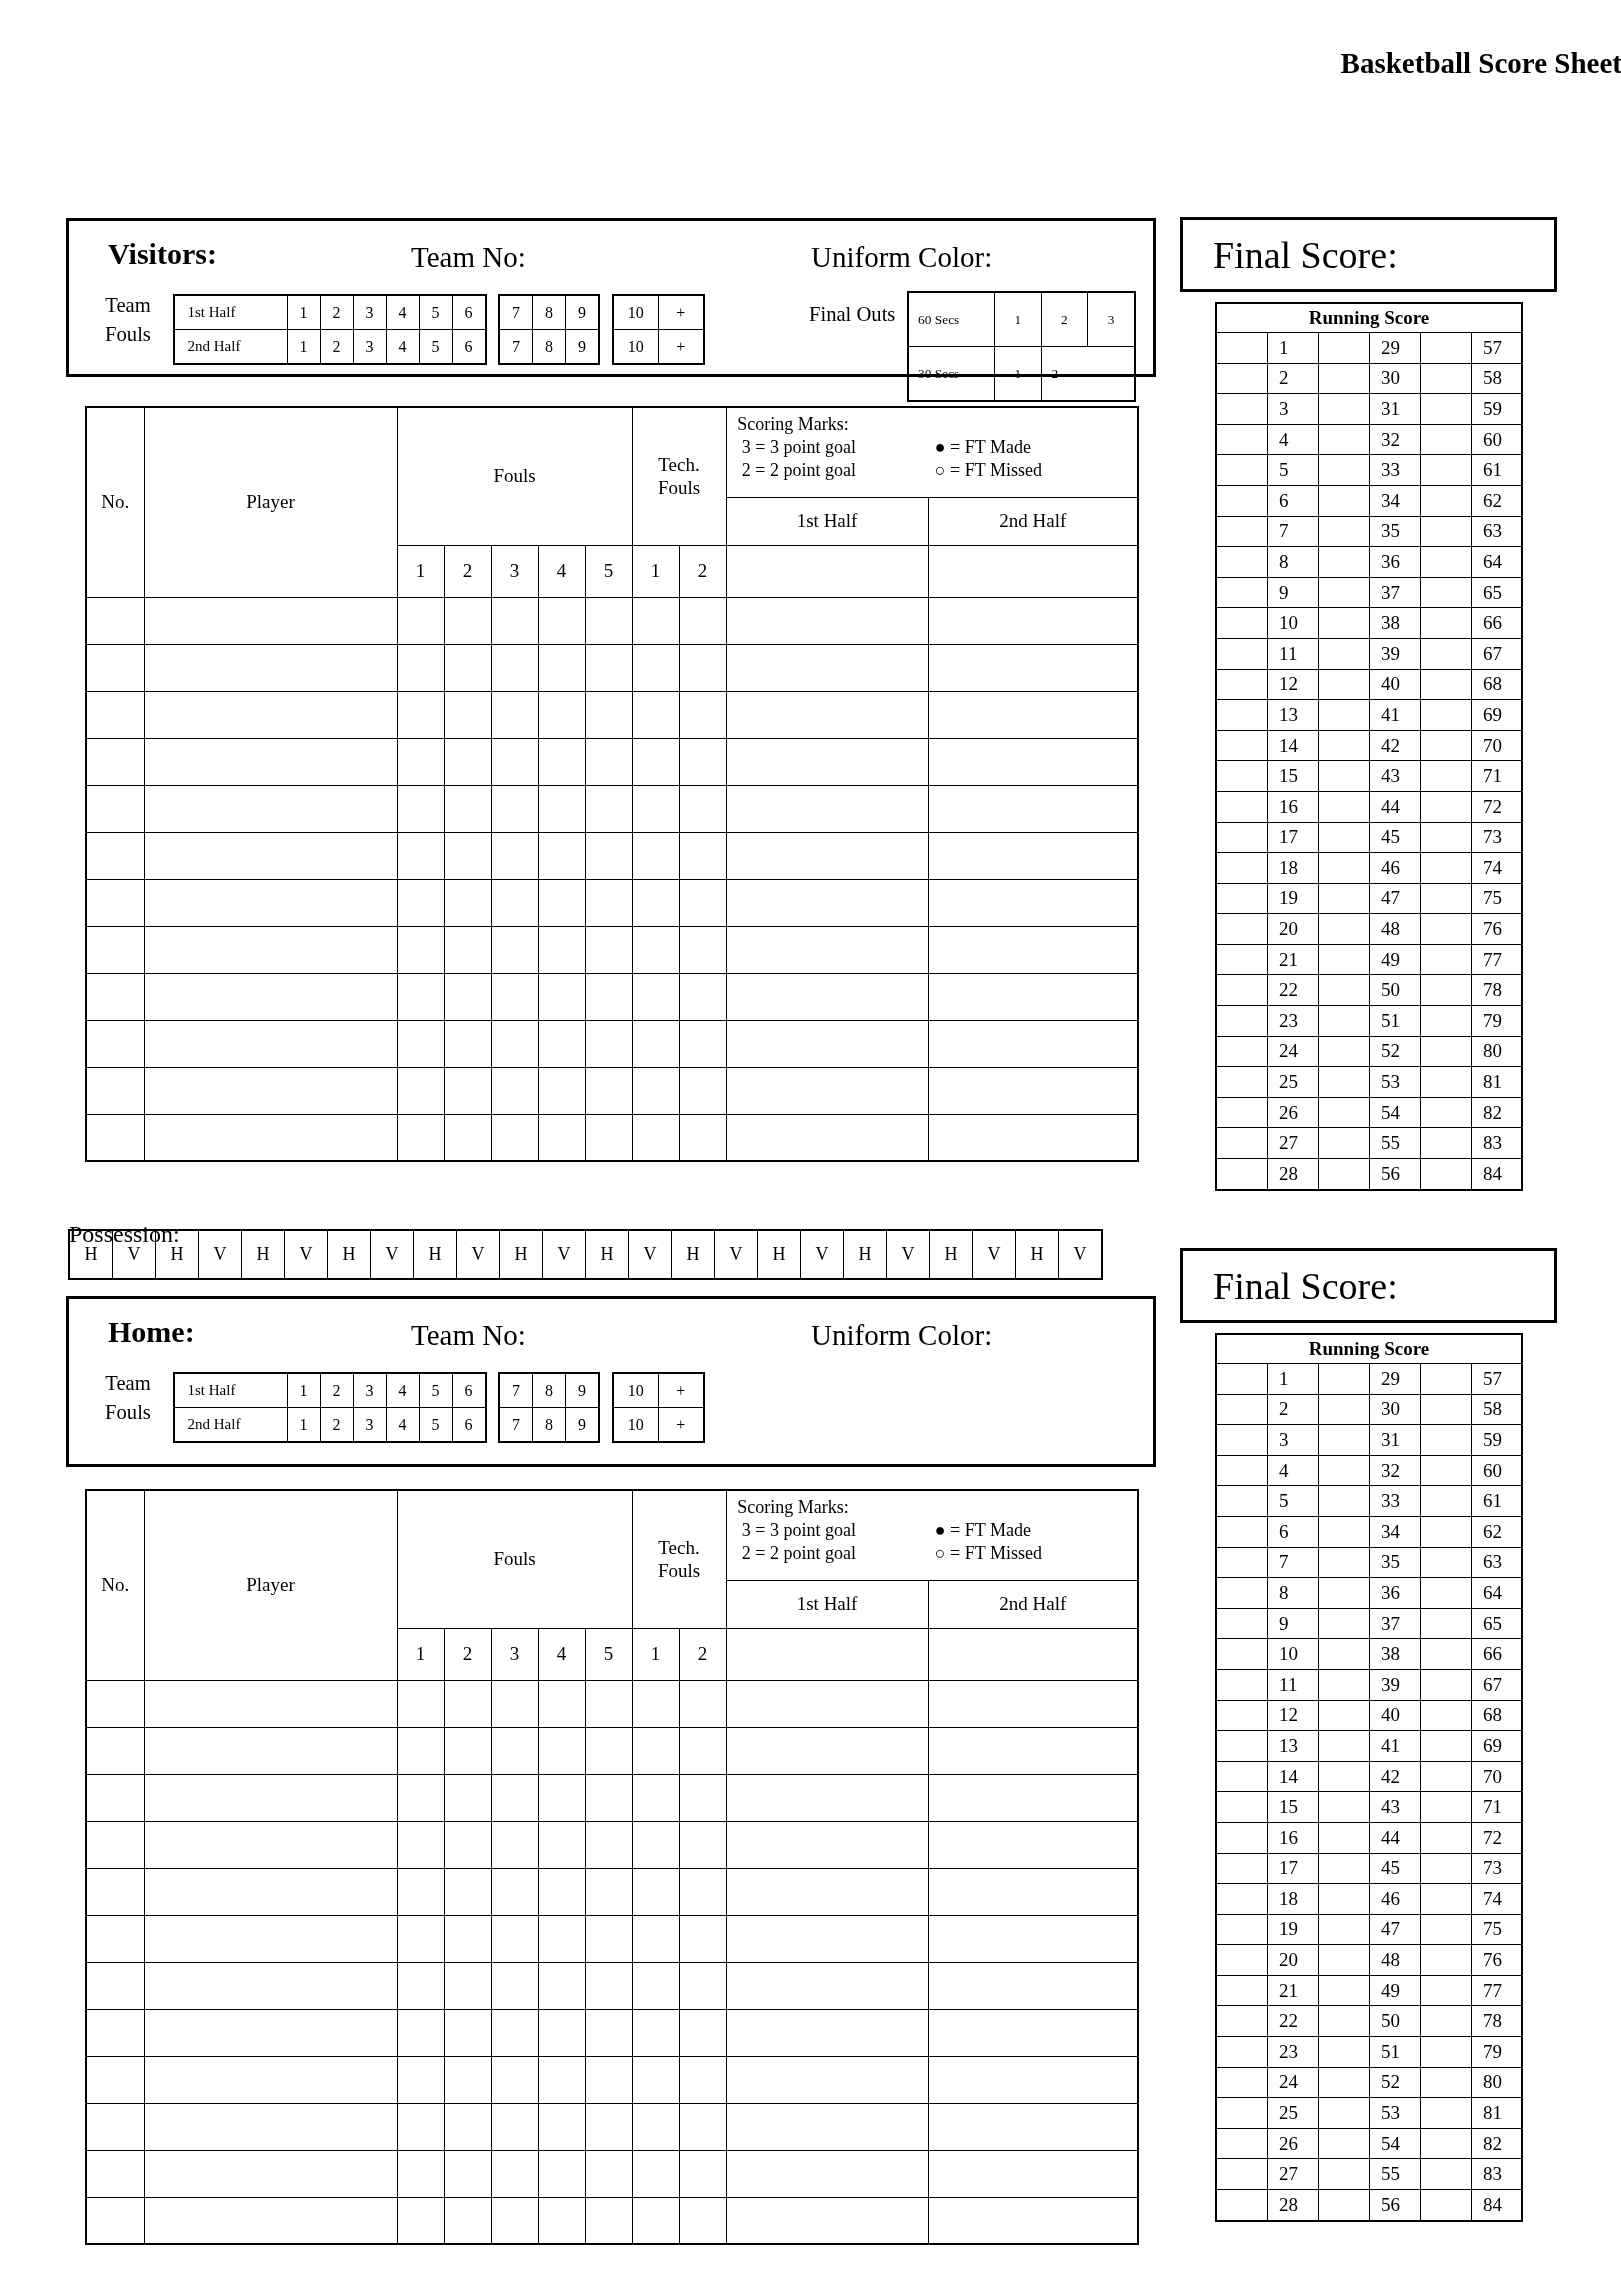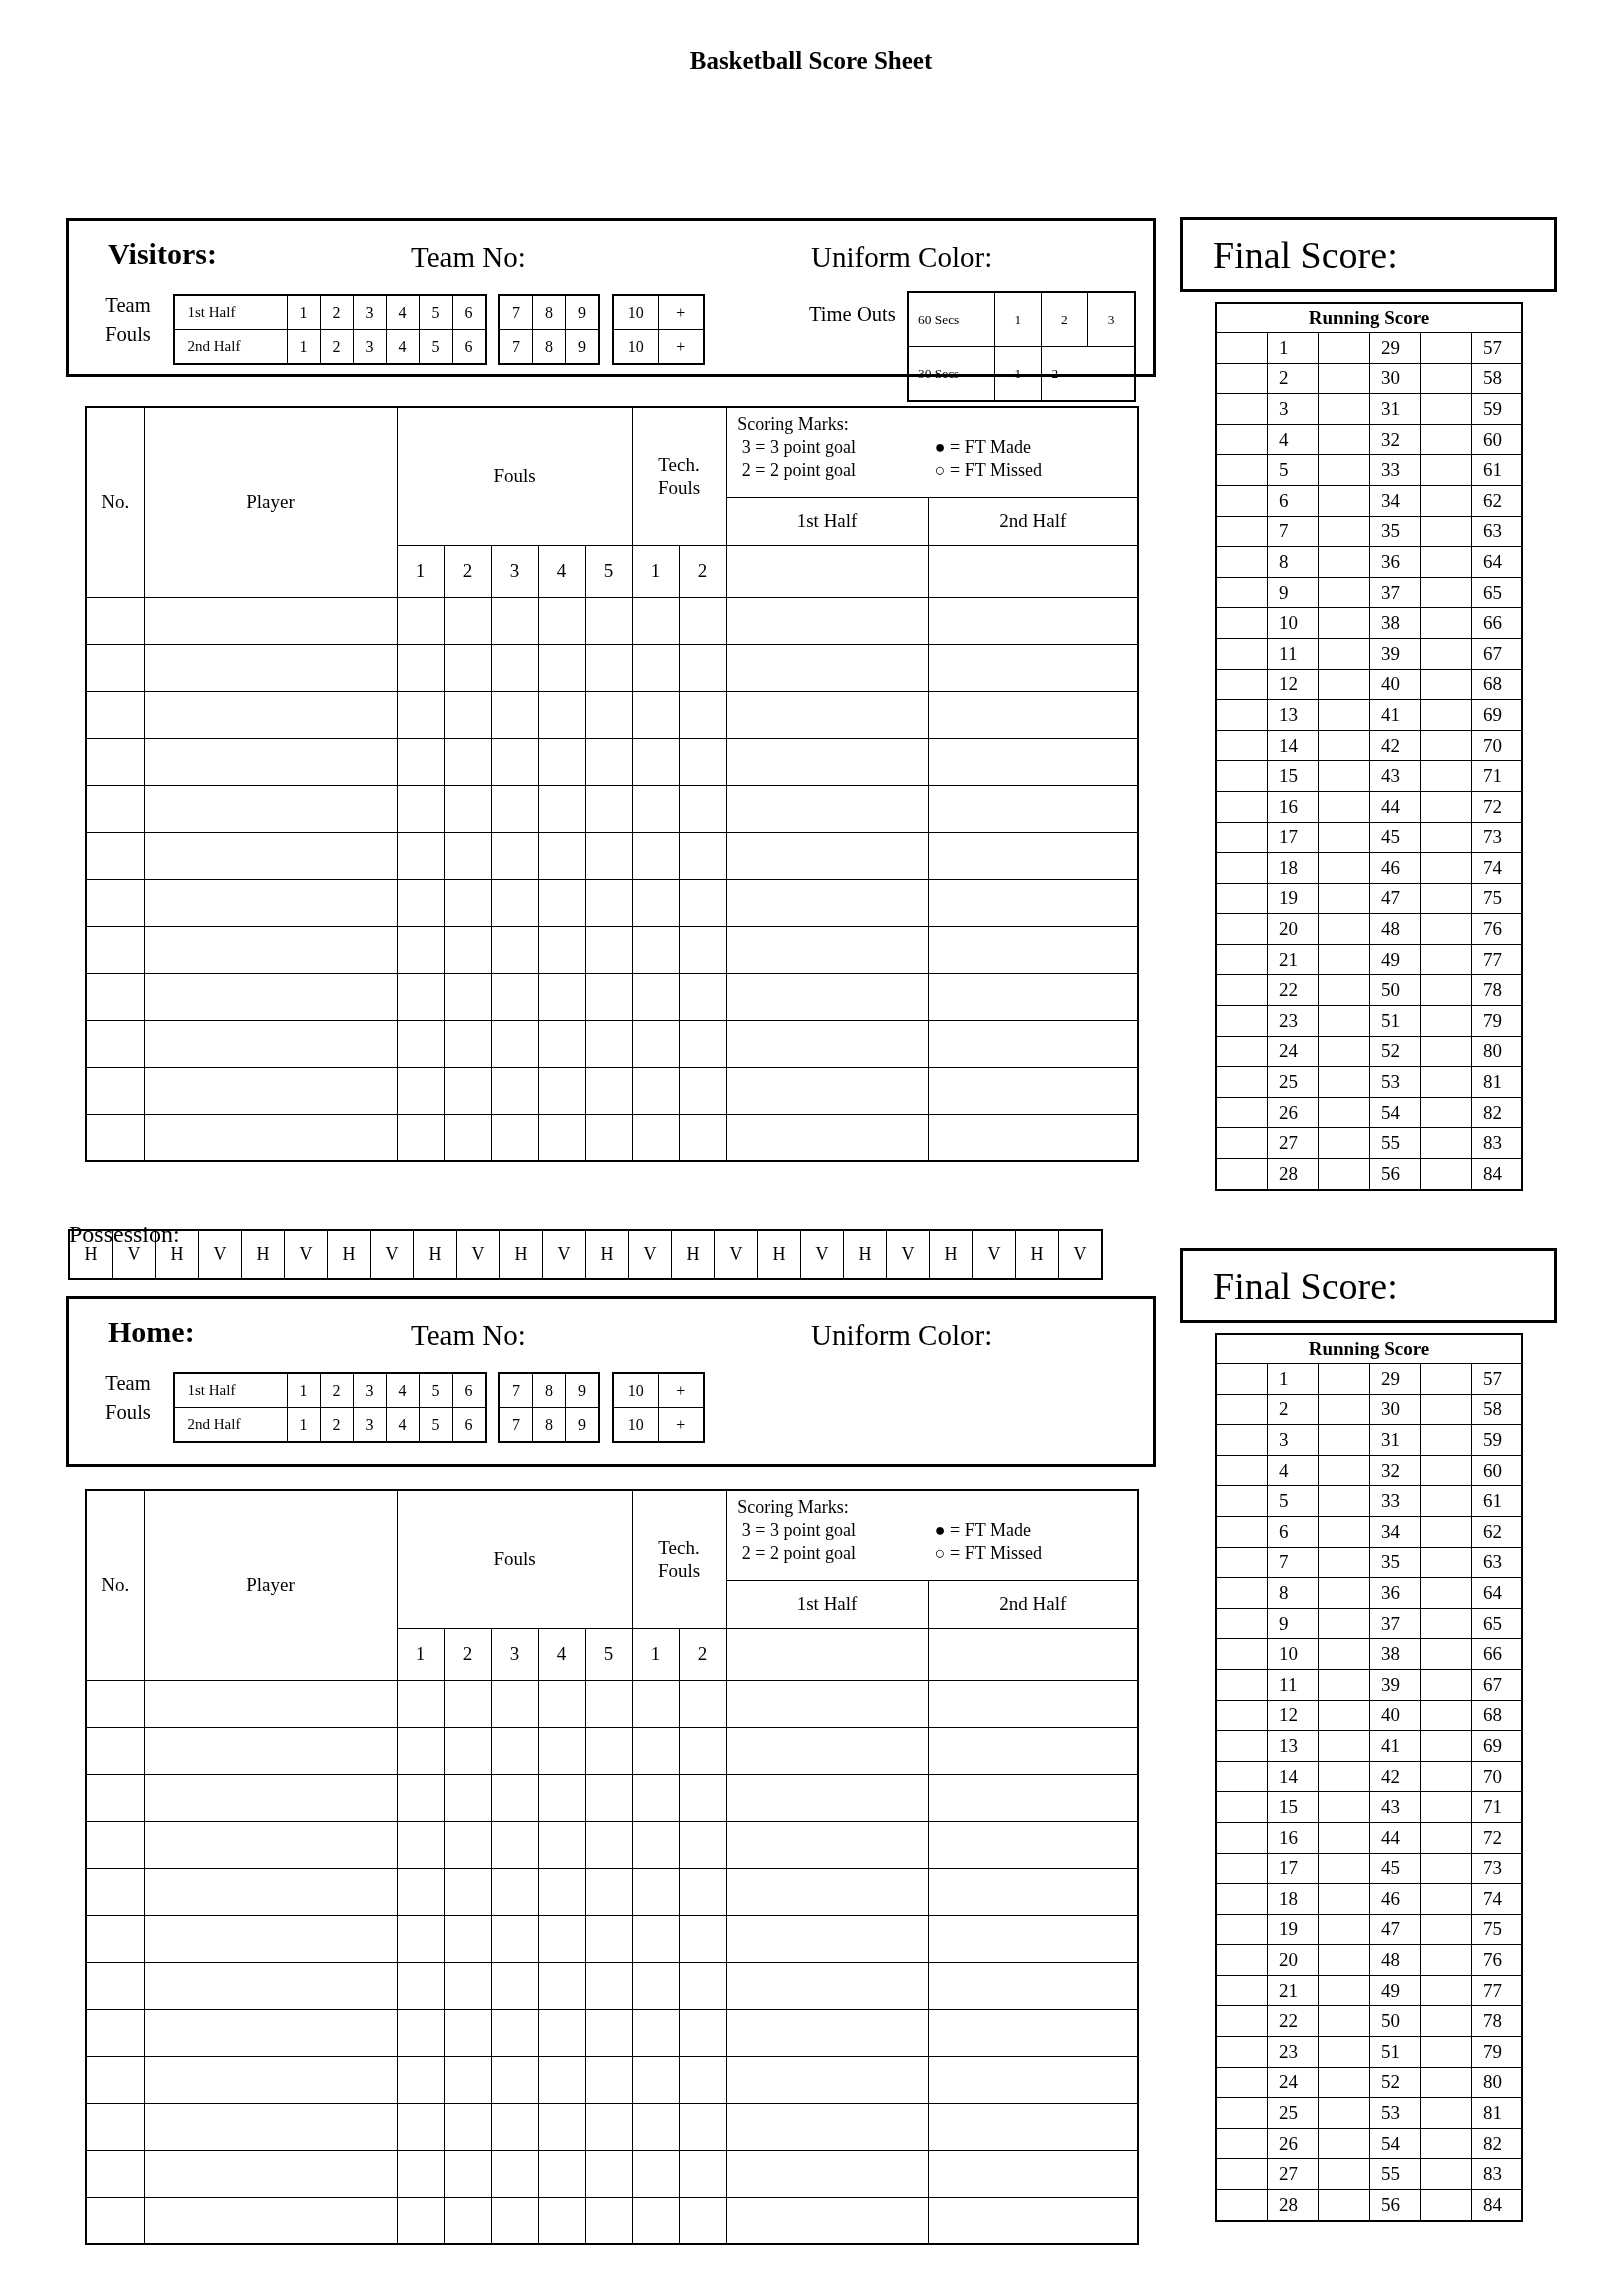--- a/index.html
+++ b/index.html
@@ -1,21 +1,21 @@
 <!DOCTYPE html>
 <html style="font-size:14.3px"><head>
 <meta charset="utf-8">
 <style>
   html,body{margin:0;padding:0;background:#fff;}
   .page{position:relative;width:1622px;height:2293px;background:#ffffff;
         font-family:"Liberation Serif","DejaVu Serif",serif;color:#000;overflow:hidden;}
   .big-box{position:absolute;border:3.6px solid #000;box-sizing:border-box;background:#fff;}
 
-  #page-title{position:absolute;left:0;right:0;top:47px;text-align:center;
-              font-size:25px;font-weight:bold;}
+  #page-title{position:absolute;left:0;right:0;top:47px;text-align:right;
+              font-size:29px;font-weight:bold;}
 
   
   #info-box{left:66px;top:121px;width:1516px;height:79px;}
   #info-box .lbl{position:absolute;top:50%;transform:translateY(-50%);font-size:29px;}
   #date-label{left:32px;} #game-time-label{left:355px;} #location-label{left:789px;}
 
   
   #visitors-box{left:66px;top:218px;width:1090px;height:159px;}
   #home-box{left:66px;top:1296px;width:1090px;height:171px;}
   .section-title{position:absolute;left:39px;top:16px;font-size:30px;font-weight:bold;}
@@ -128,21 +128,21 @@
               <td class="tf-cell tf-wide">10</td>
               <td class="tf-cell tf-wide">+</td>
             </tr>
             <tr>
               <td class="tf-cell tf-wide">10</td>
               <td class="tf-cell tf-wide">+</td>
             </tr>
           </tbody>
         </table>
       </div>
-    <span class="timeouts-label">Time Outs</span>
+    <span class="timeouts-label">Final Outs</span>
     <table class="timeouts">
         <tbody>
           <tr>
             <td class="to-label">60 Secs</td>
             <td class="to-cell">1</td>
             <td class="to-cell">2</td>
             <td class="to-cell">3</td>
           </tr>
           <tr>
             <td class="to-label">30 Secs</td>

